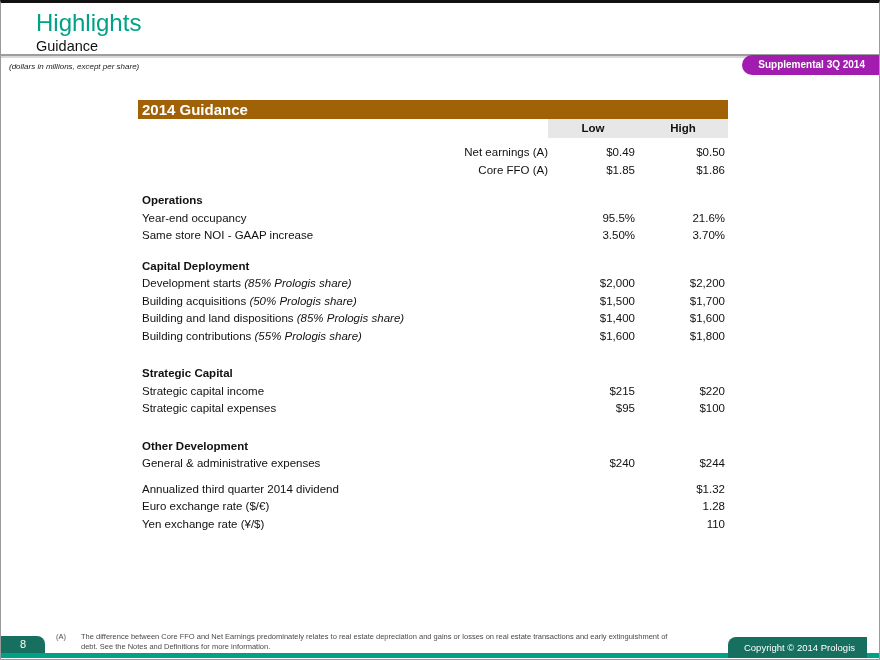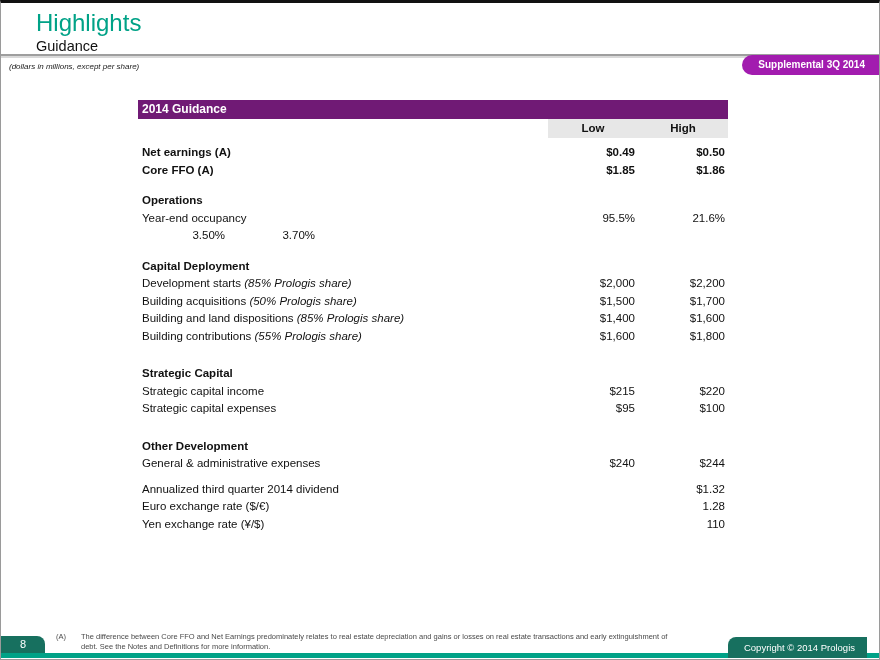--- a/index.html
+++ b/index.html
@@ -37,40 +37,40 @@
     background:#a21caf;color:#fff;
     font-size:10px;font-weight:bold;
     border-radius:10px 0 0 10px;
   }
   
   .guidance-table{
     position:absolute;left:137px;top:97px;width:590px;
   }
   .table-title-bar{
     height:19px;line-height:19px;
-    background:#701a75;color:#fff;
-    font-size:12px;font-weight:bold;
+    background:#a16207;color:#fff;
+    font-size:15px;font-weight:bold;
     padding-left:4px;
   }
   .col-header-bar{
     margin-left:410px;width:180px;height:19px;
     background:#E7E7E7;display:flex;
   }
   .col-header-bar .col{
     width:90px;text-align:center;
     font-size:11.5px;font-weight:bold;color:#111;
     line-height:19px;
   }
   .rows{margin-top:6px;}
   .trow{display:flex;height:17.5px;line-height:17.5px;font-size:11.5px;color:#111;}
   .trow .lbl{flex:1;padding-left:4px;white-space:nowrap;overflow:hidden;}
   .trow .lbl .it{font-style:italic;}
   .trow .val{width:90px;text-align:right;padding-right:3px;box-sizing:border-box;}
   .trow.section .lbl{font-weight:bold;}
-  .trow.bold .lbl,.trow.bold .val{font-weight:bold;}
+  .trow.bold .lbl,.trow.bold .val{font-weight:normal;text-align:right;}
   .spacer{width:100%;}
   .spacer.sm{height:8px;}
   .spacer.md{height:13px;}
   .spacer.lg{height:20px;}
   
   .footnote{
     position:absolute;left:55px;top:629px;width:630px;
     font-size:7.5px;line-height:9.5px;color:#4a4a4a;
     display:flex;
   }
@@ -130,20 +130,21 @@
       <div class="lbl"><span>Operations</span><span class="it"></span></div>
       <div class="val"></div>
       <div class="val"></div>
     </div>
         <div class="trow">
       <div class="lbl"><span>Year-end occupancy</span><span class="it"></span></div>
       <div class="val">95.5%</div>
       <div class="val">21.6%</div>
     </div>
         <div class="trow">
+      <div class="lbl"><span>Same store NOI - GAAP increase</span><span class="it"></span></div>
       <div class="val">3.50%</div>
       <div class="val">3.70%</div>
     </div>
         <div class="spacer md"></div>
         <div class="trow section">
       <div class="lbl"><span>Capital Deployment</span><span class="it"></span></div>
       <div class="val"></div>
       <div class="val"></div>
     </div>
         <div class="trow">

